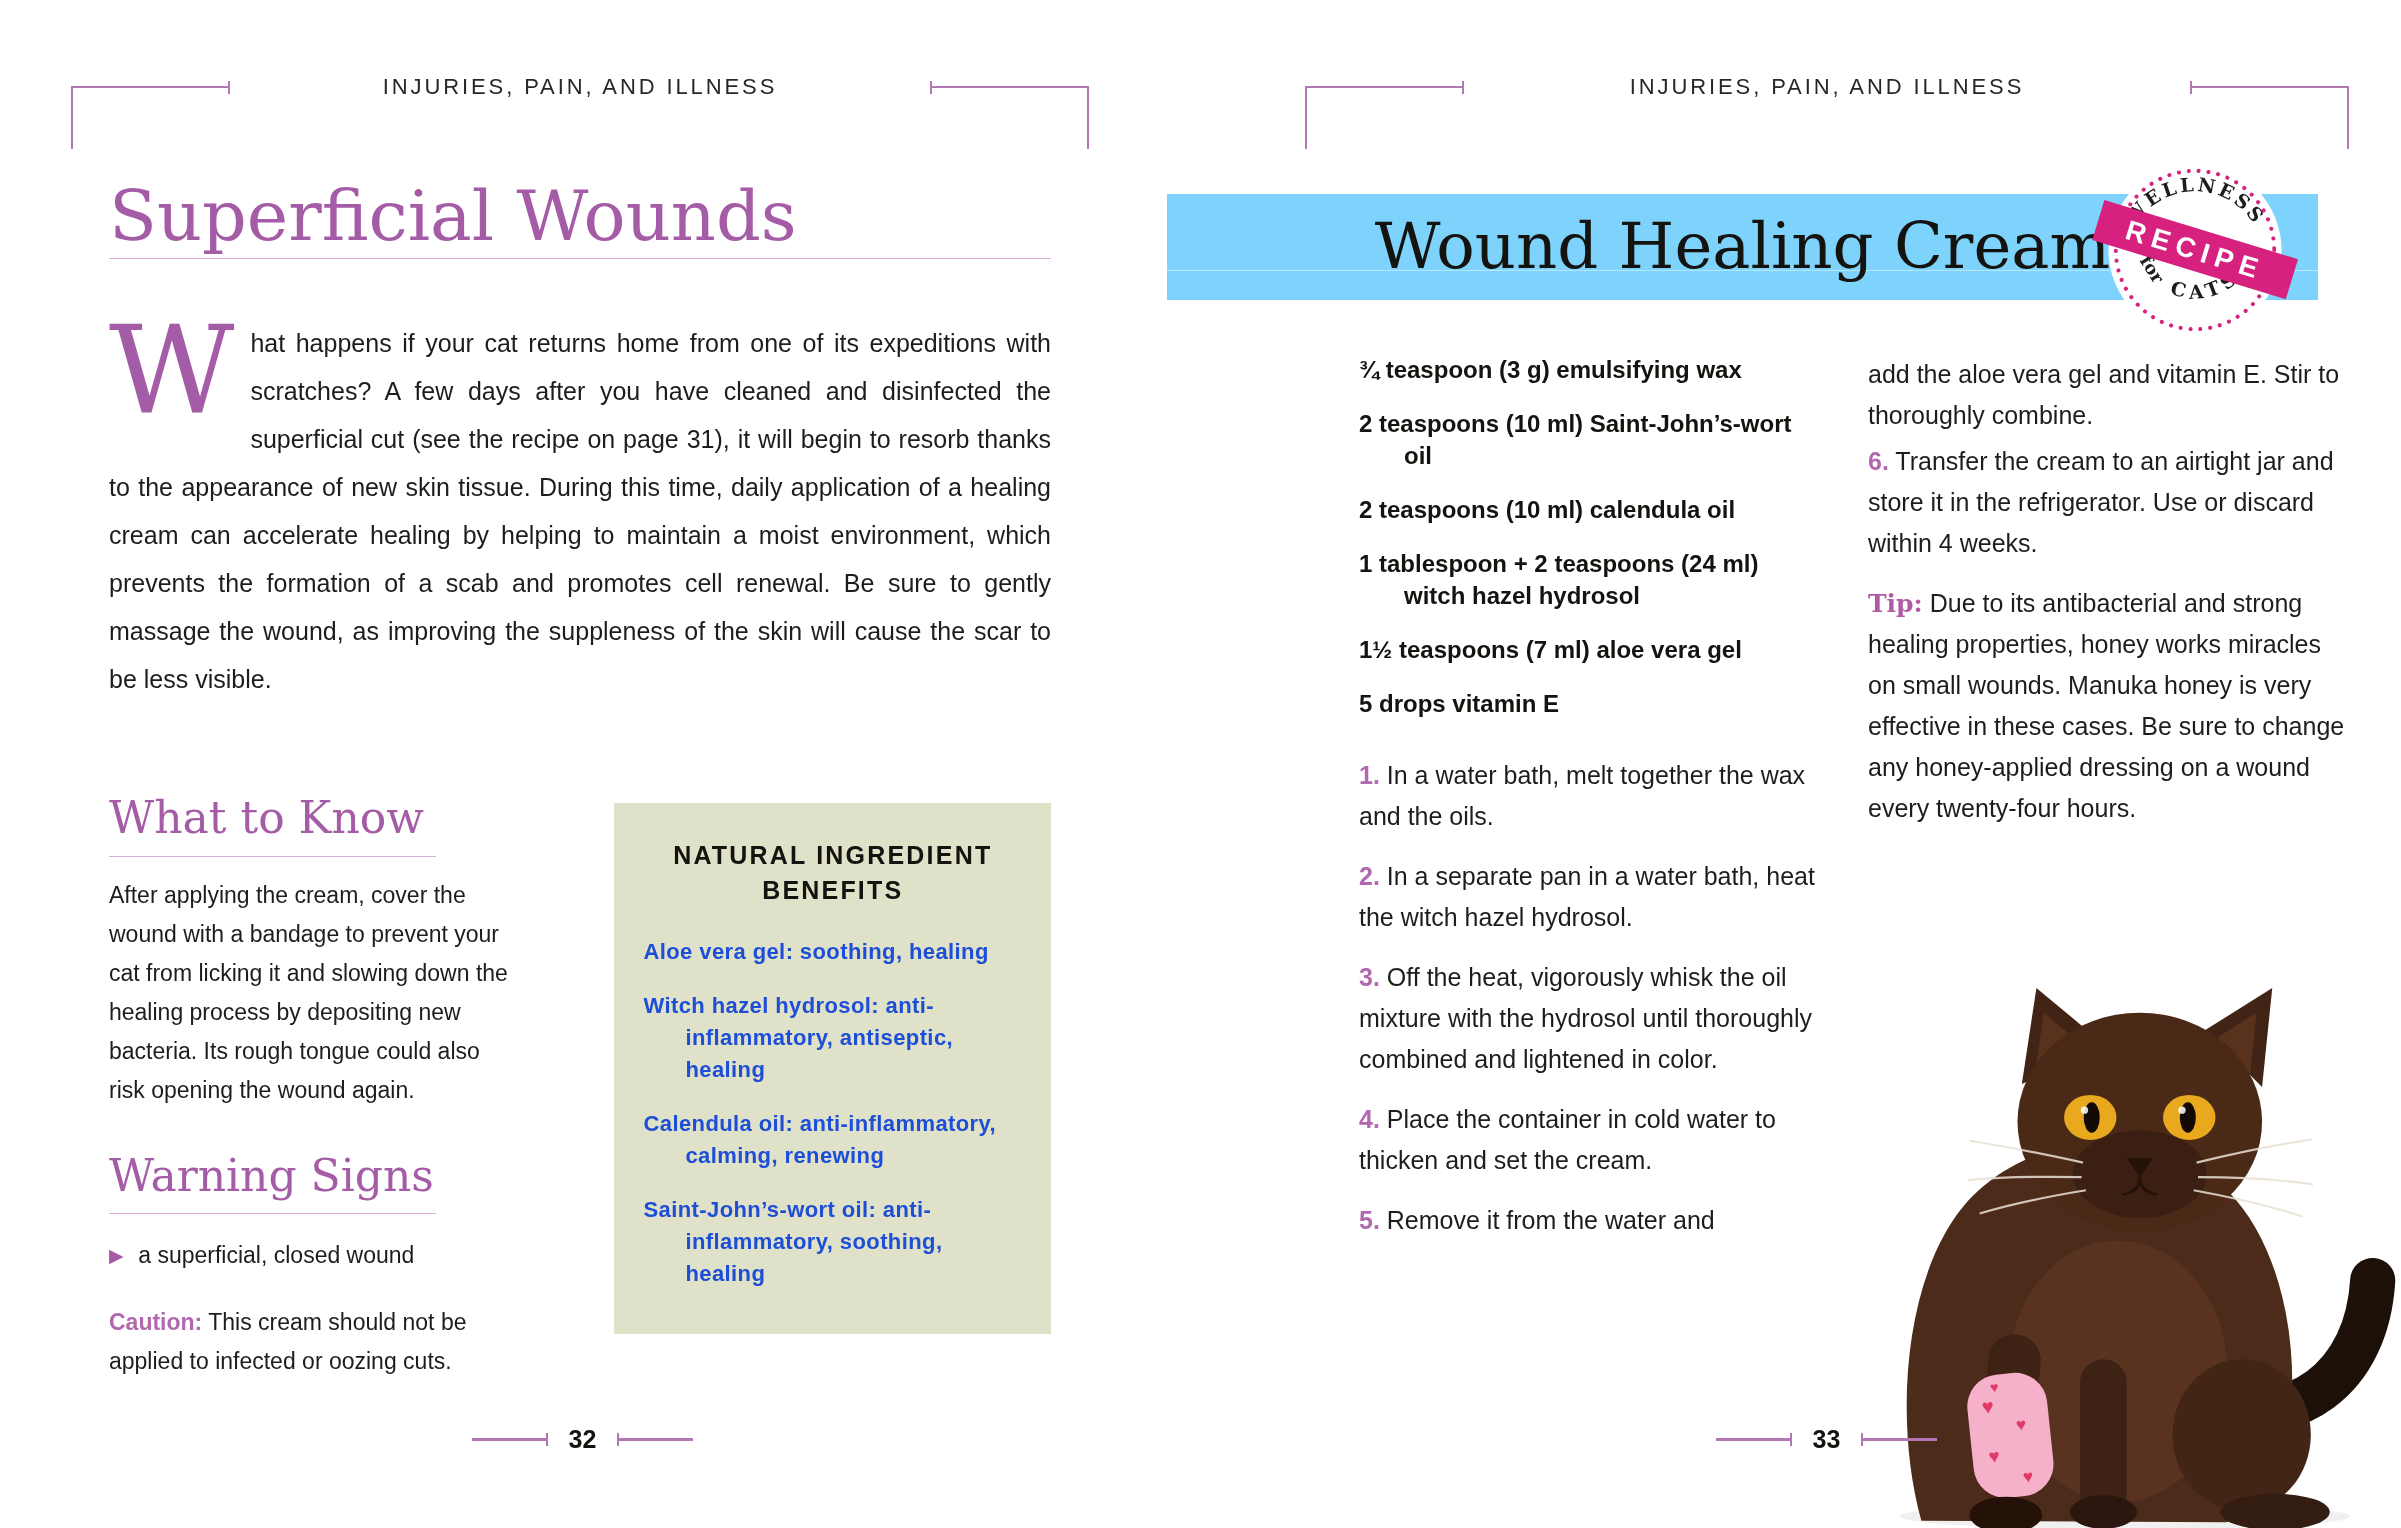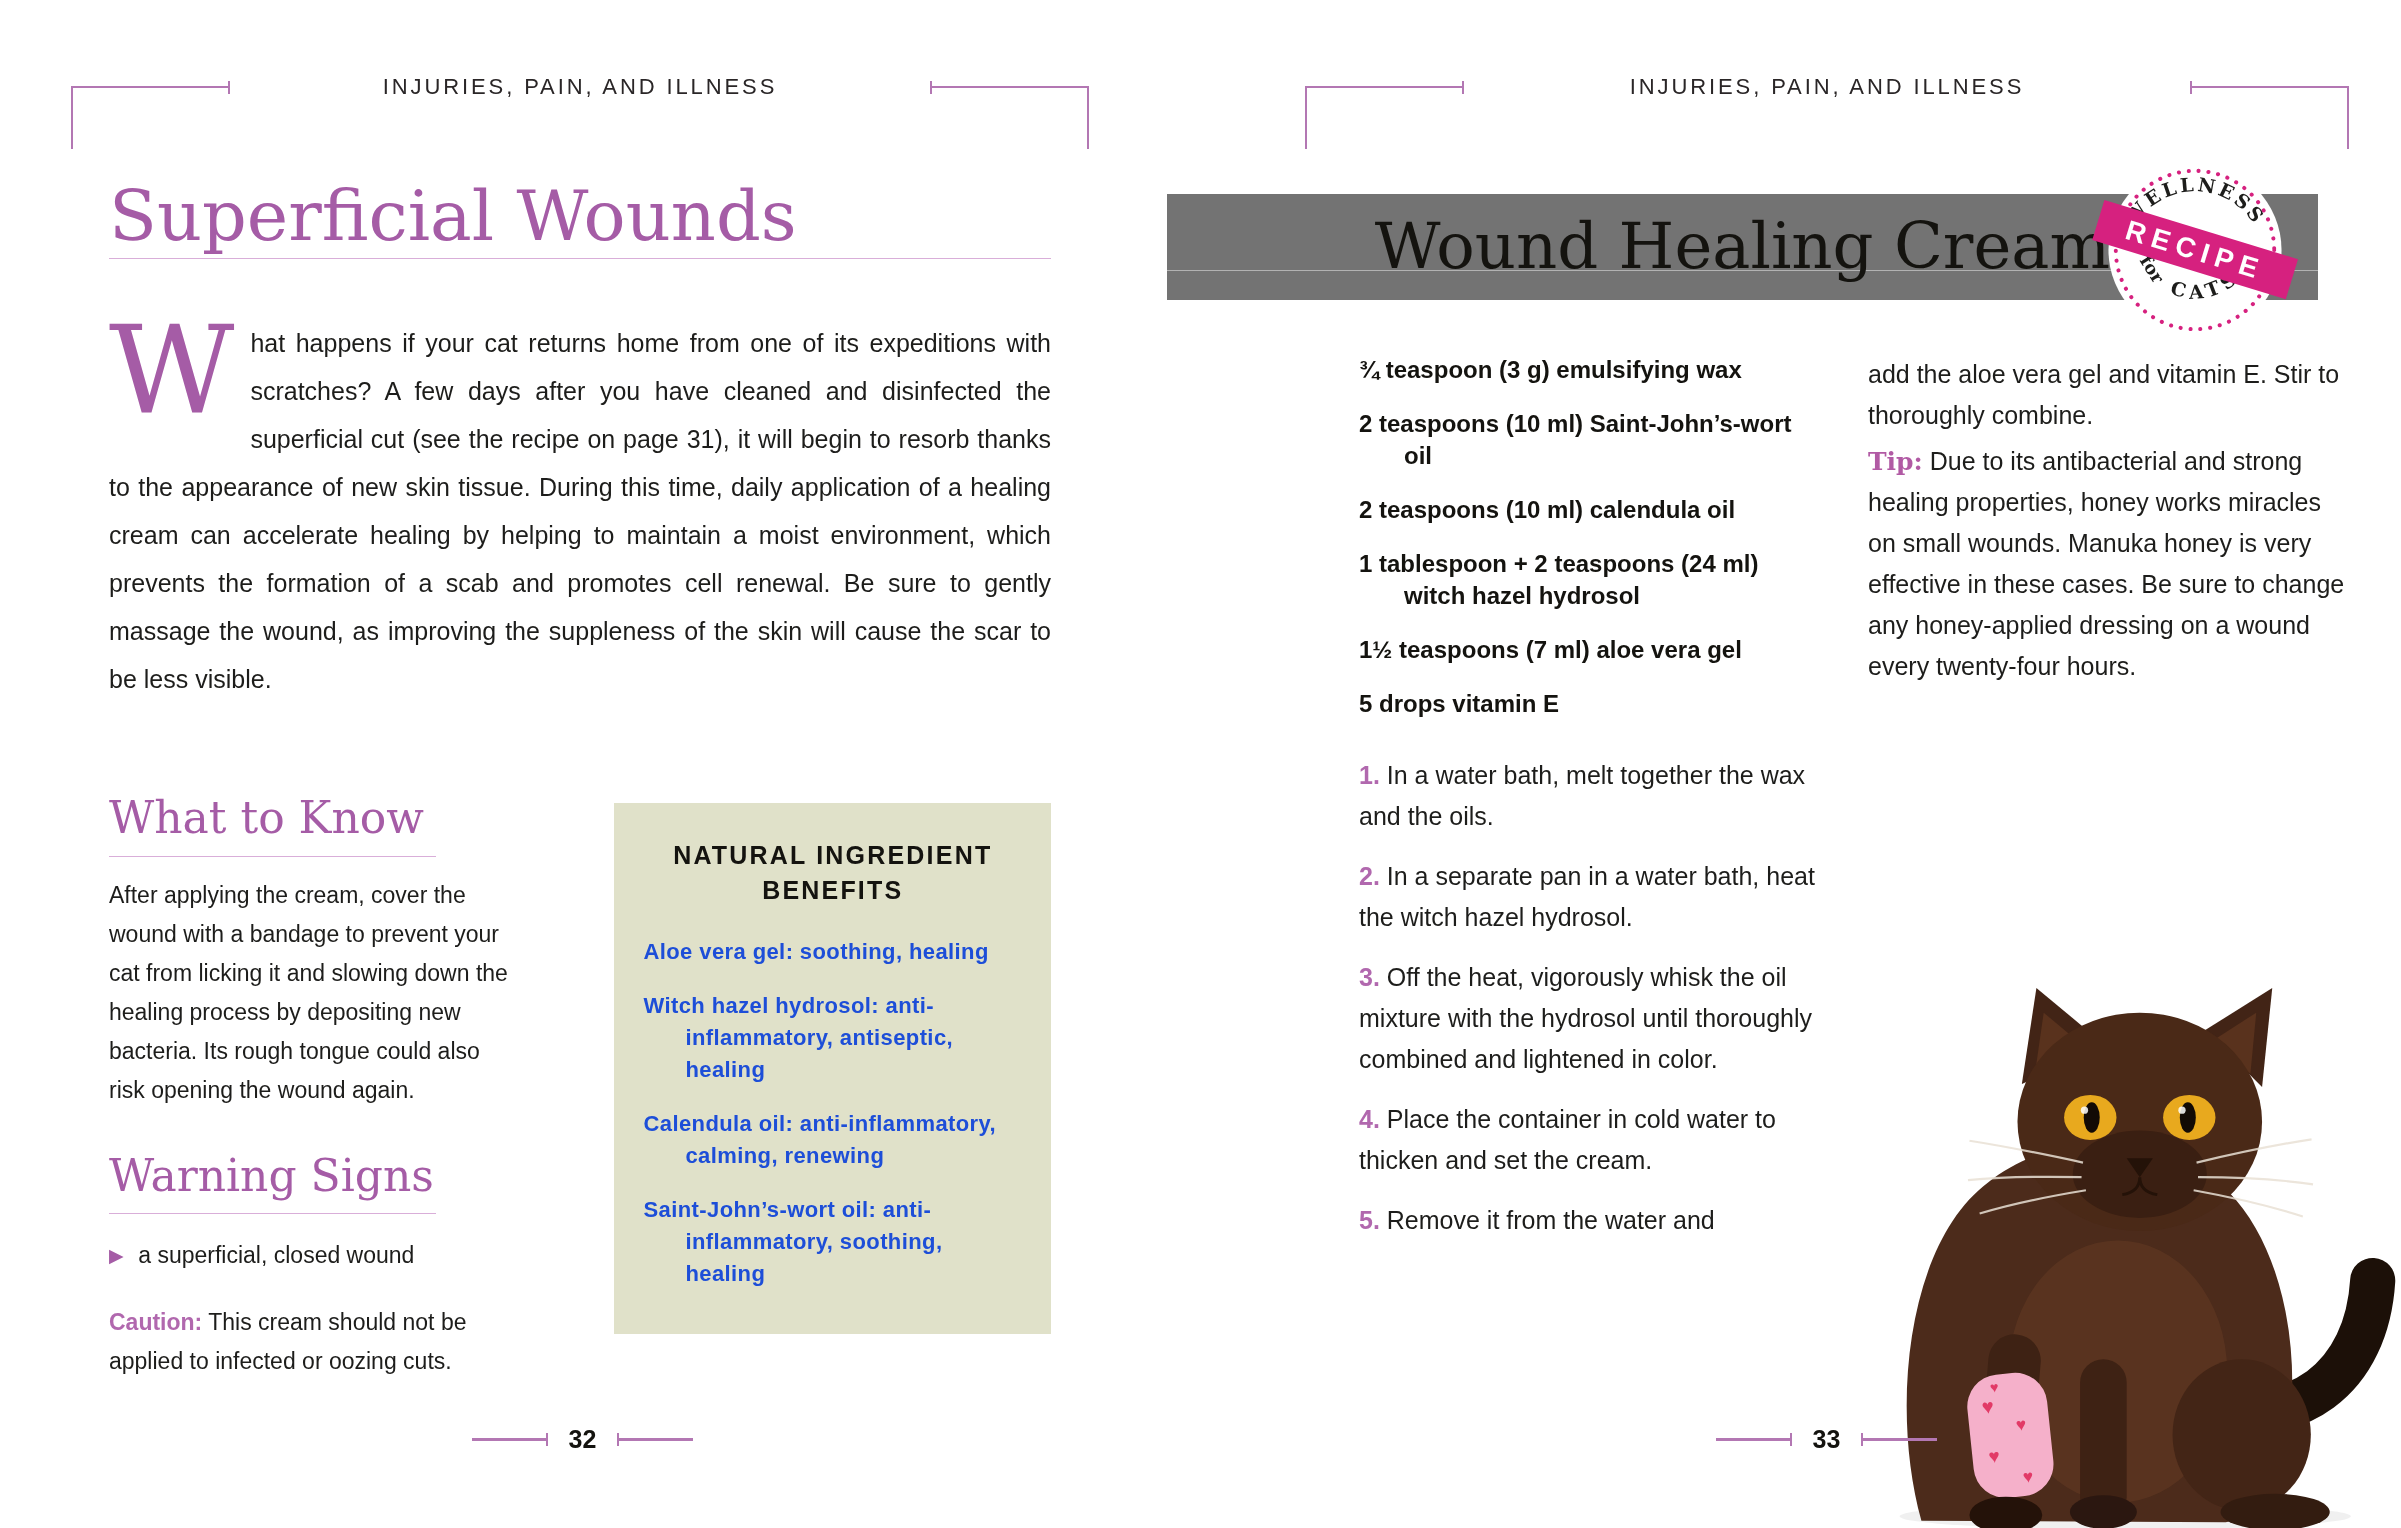--- a/index.html
+++ b/index.html
@@ -67,21 +67,21 @@
   #pagenum-left { left:437px; }
   #pagenum-right { left:1681px; }
   .pn-line { width:76px; height:2.2px; background:#b377b3; position:relative; }
   .pn-line-l::after { content:""; position:absolute; right:0; top:-5.1px; width:2.2px; height:12.4px; background:#b377b3; }
   .pn-line-r::after { content:""; position:absolute; left:0;  top:-5.1px; width:2.2px; height:12.4px; background:#b377b3; }
   .pn-num { font-size:25px; font-weight:700; margin:0 20.4px; color:#14130f; }
 
   
   .banner {
     position:absolute; left:1167px; top:194px; width:1151px; height:106px;
-    background:#737373; display:flex; align-items:center; justify-content:center;
+    background:#7dd3fc; display:flex; align-items:center; justify-content:center;
   }
   .banner-hairline { position:absolute; left:0; bottom:29px; width:100%; height:1.5px; background:rgba(255,255,255,0.45); }
   .rp-title {
     font-family:"DejaVu Serif", serif; font-weight:400; font-size:64px; color:#14130f;
     white-space:nowrap; position:relative; top:-1.5px;
   }
   .badge-svg { position:absolute; left:2107px; top:162px; width:176px; height:176px; overflow:visible; }
 
   .rp-col-a { position:absolute; left:1359px; top:354px; width:462px; }
   .ingredient {
@@ -187,20 +187,21 @@
   <div class="rp-steps-a">
     <p class="step"><span class="step-num">1.</span> <span>In a water bath, melt together the wax and the oils.</span></p>
     <p class="step"><span class="step-num">2.</span> <span>In a separate pan in a water bath, heat the witch hazel hydrosol.</span></p>
     <p class="step"><span class="step-num">3.</span> <span>Off the heat, vigorously whisk the oil mixture with the hydrosol until thoroughly combined and lightened in color.</span></p>
     <p class="step"><span class="step-num">4.</span> <span>Place the container in cold water to thicken and set the cream.</span></p>
     <p class="step"><span class="step-num">5.</span> <span>Remove it from the water and</span></p>
   </div>
 
   <div class="rp-col-b">
     <p class="cont-para">add the aloe vera gel and vitamin E. Stir to thoroughly combine.</p>
+    <p class="step"><span class="step-num">6.</span> <span>Transfer the cream to an airtight jar and store it in the refrigerator. Use or discard within 4 weeks.</span></p>
     <p class="tip-para"><span class="tip-label">Tip:</span><span> Due to its antibacterial and strong healing properties, honey works miracles on small wounds. Manuka honey is very effective in these cases. Be sure to change any honey-applied dressing on a wound every twenty-four hours.</span></p>
   </div>
 
   <svg class="cat-svg" viewBox="0 0 740 860" role="img">
     <title>Brown cat with a pink heart-print bandage on its front leg</title>
     <ellipse cx="360" cy="844" rx="310" ry="18" fill="#000000" opacity="0.06"></ellipse>
     <path d="M450 690 C 600 732 692 650 700 520" stroke="#1c1008" stroke-width="62" fill="none" stroke-linecap="round"></path>
     <path d="M80 850 C 38 700 58 470 172 385 C 262 312 424 308 502 398 C 572 470 600 600 586 722 C 576 802 540 846 498 852 Z" fill="#4c2b1b"></path>
     <ellipse cx="350" cy="645" rx="150" ry="180" fill="#5d3722" opacity="0.75"></ellipse>
     <ellipse cx="520" cy="732" rx="95" ry="104" fill="#432516"></ellipse>

